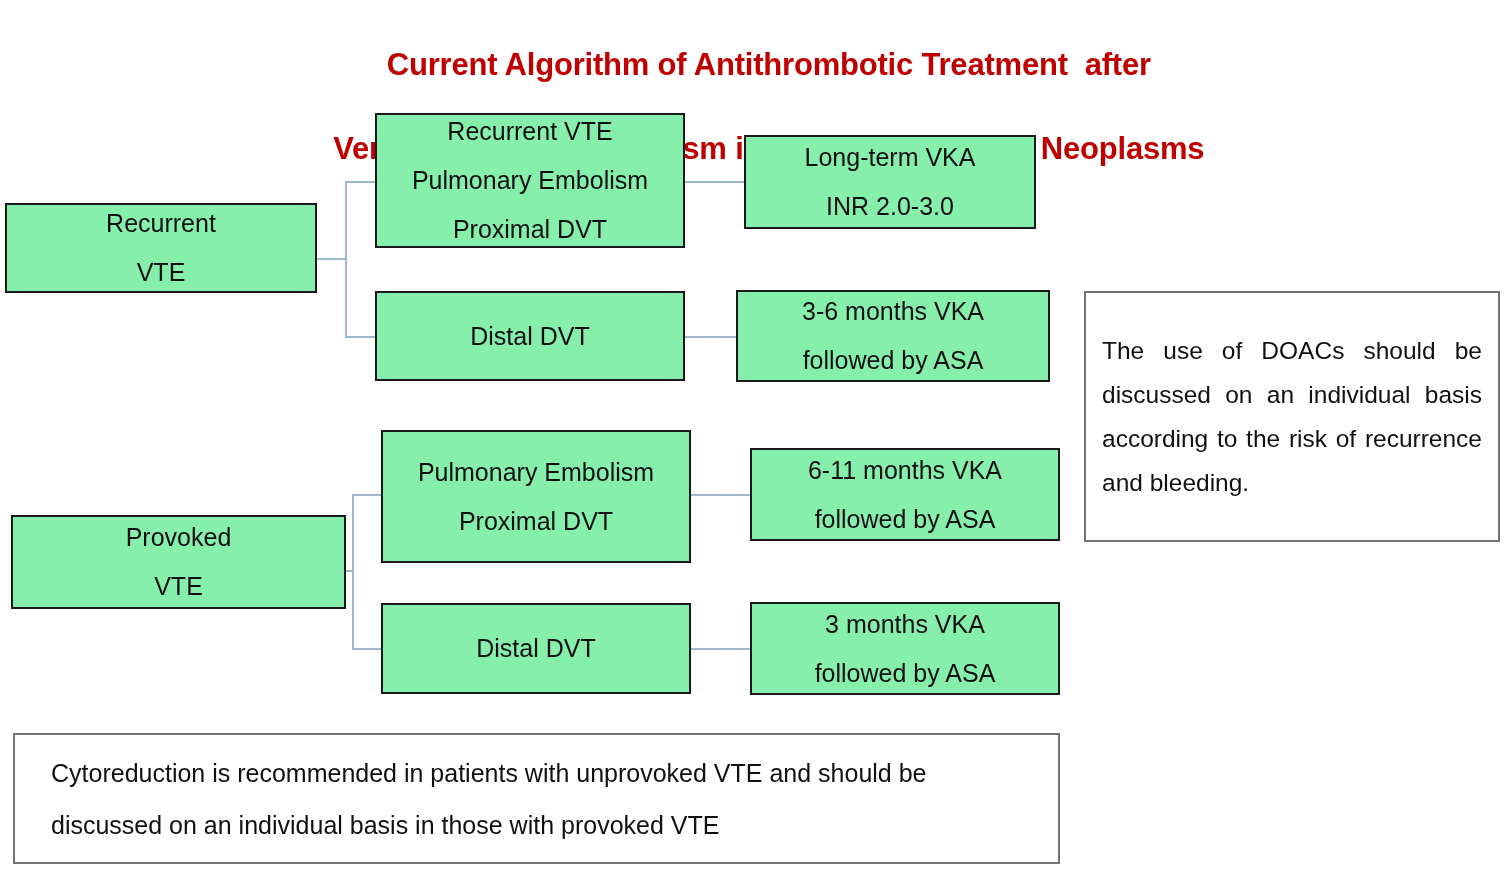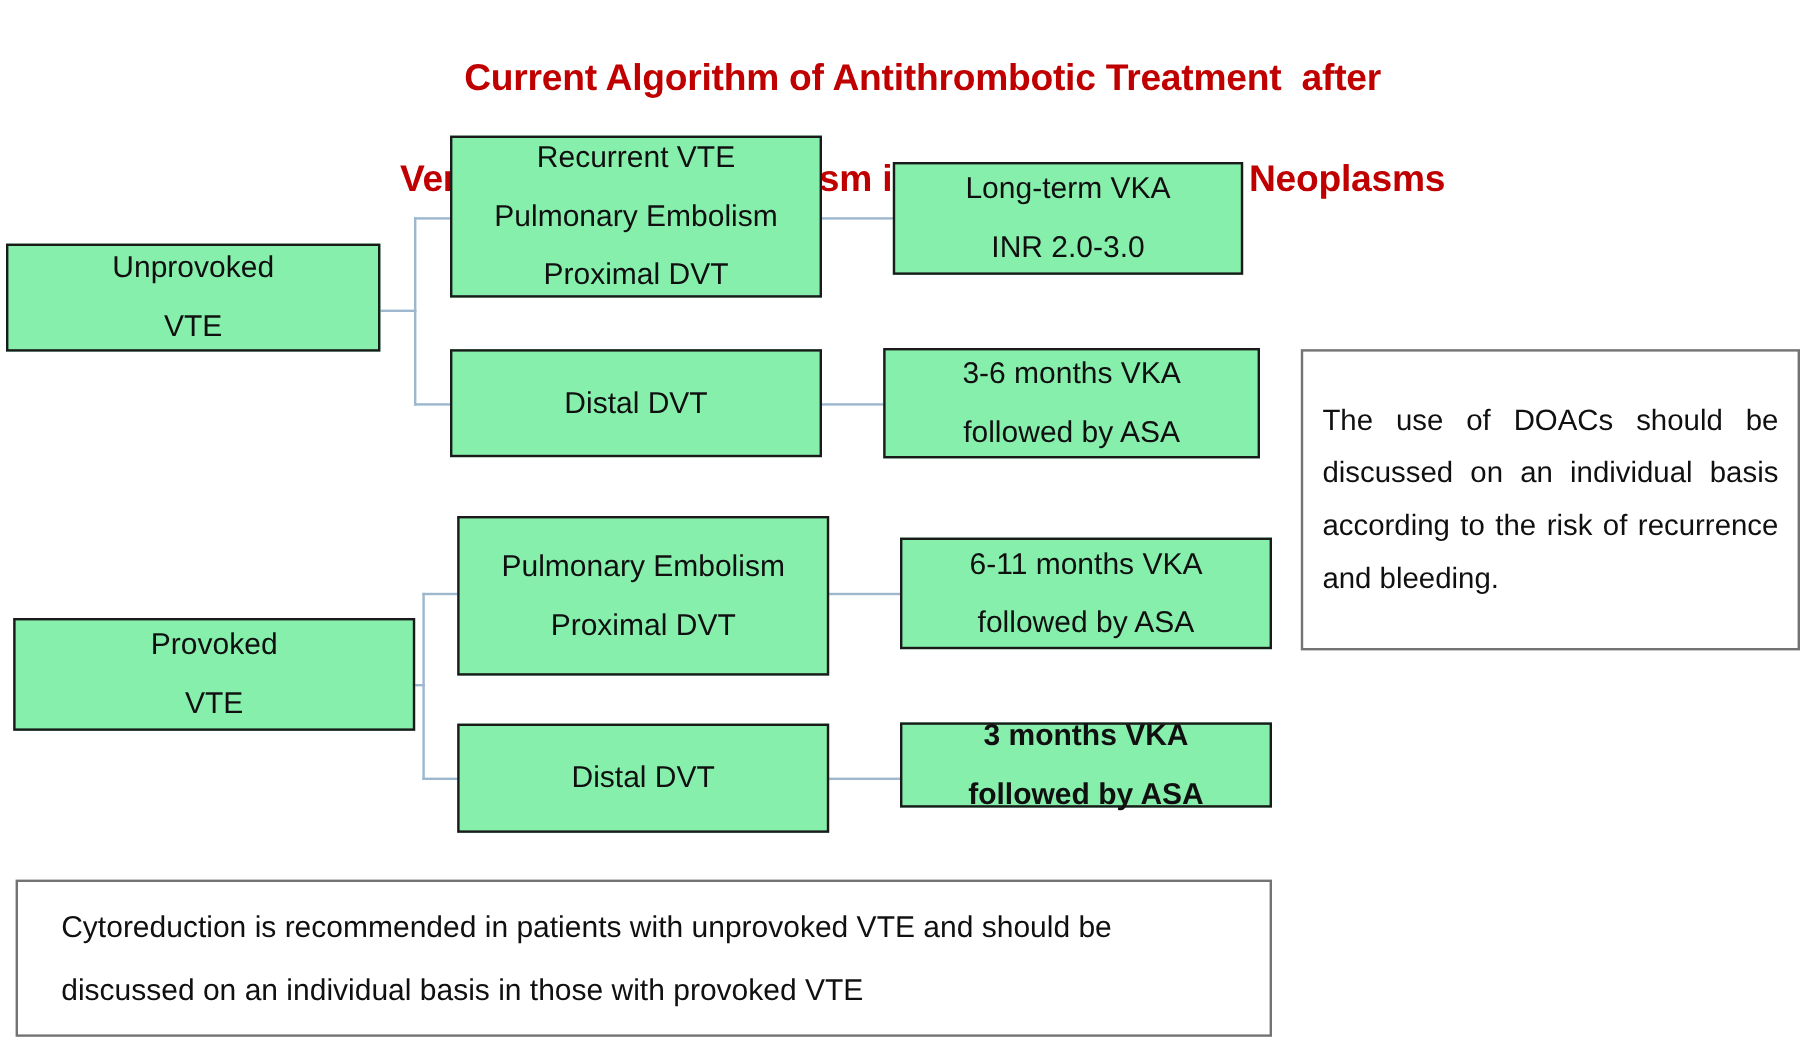--- a/index.html
+++ b/index.html
@@ -97,21 +97,21 @@
 
   <div class="conn h" style="left:317px; top:258px; width:30px;"></div>
   <div class="conn v" style="left:345px; top:181px; height:157px;"></div>
   <div class="conn h" style="left:345px; top:181px; width:32px;"></div>
   <div class="conn h" style="left:345px; top:336px; width:32px;"></div>
 
   <div class="conn h" style="left:684px; top:181px; width:62px;"></div>
   <div class="conn h" style="left:684px; top:336px; width:62px;"></div>
 
   <div class="box" id="unprovoked-root" style="left:5px; top:203px; width:312px; height:90px;">
-    <span class="ln">Unprovoked</span>
+    <span class="ln">Recurrent</span>
     <span class="ln">VTE</span>
   </div>
 
   <div class="box" style="left:375px; top:113px; width:310px; height:135px;">
     <span class="ln">Recurrent VTE</span>
     <span class="ln">Pulmonary Embolism</span>
     <span class="ln">Proximal DVT</span>
   </div>
 
   <div class="box" style="left:375px; top:291px; width:310px; height:90px;">
@@ -148,21 +148,21 @@
 
   <div class="box" style="left:381px; top:603px; width:310px; height:91px;">
     <span class="ln">Distal DVT</span>
   </div>
 
   <div class="box" style="left:750px; top:448px; width:310px; height:93px;">
     <span class="ln">6-11 months VKA</span>
     <span class="ln">followed by ASA</span>
   </div>
 
-  <div class="box" style="left:750px; top:602px; width:310px; height:71px;font-weight:bold;">
+  <div class="box" style="left:750px; top:602px; width:310px; height:93px;">
     <span class="ln">3 months VKA</span>
     <span class="ln">followed by ASA</span>
   </div>
 
   <div class="para" id="doacs-box" style="left:1084px; top:291px; width:416px; height:251px;">
     <p>The use of DOACs should be discussed on an individual basis according to the risk of recurrence and bleeding.</p>
   </div>
 
   <div class="para" id="cytoreduction-box" style="left:13px; top:733px; width:1047px; height:131px;">
     <p>Cytoreduction is recommended in patients with unprovoked VTE and should be discussed on an individual basis in those with provoked VTE</p>

